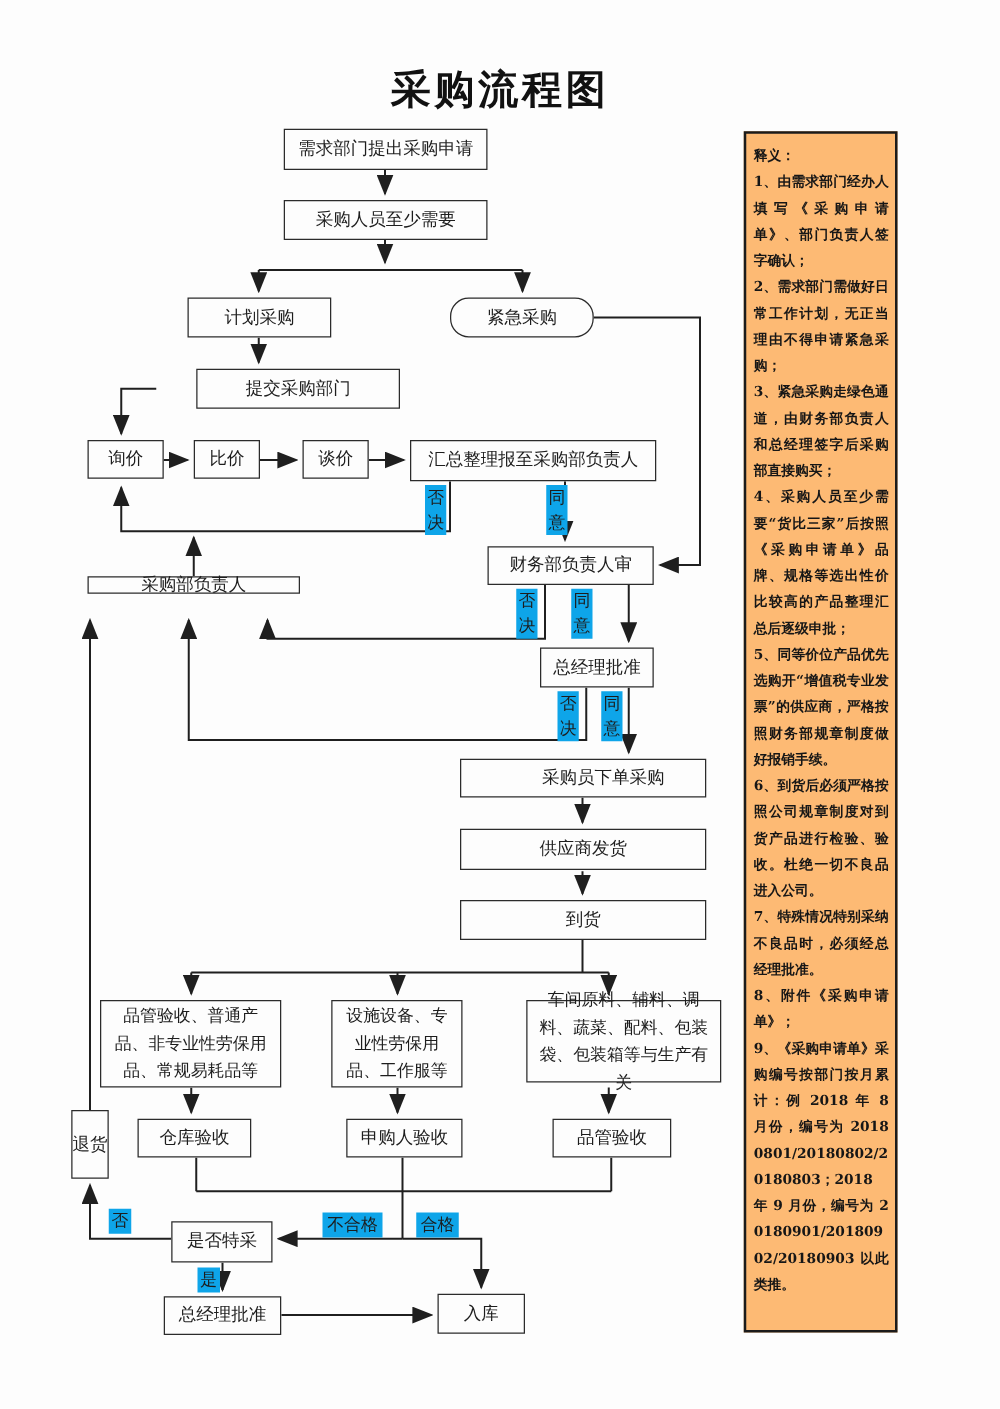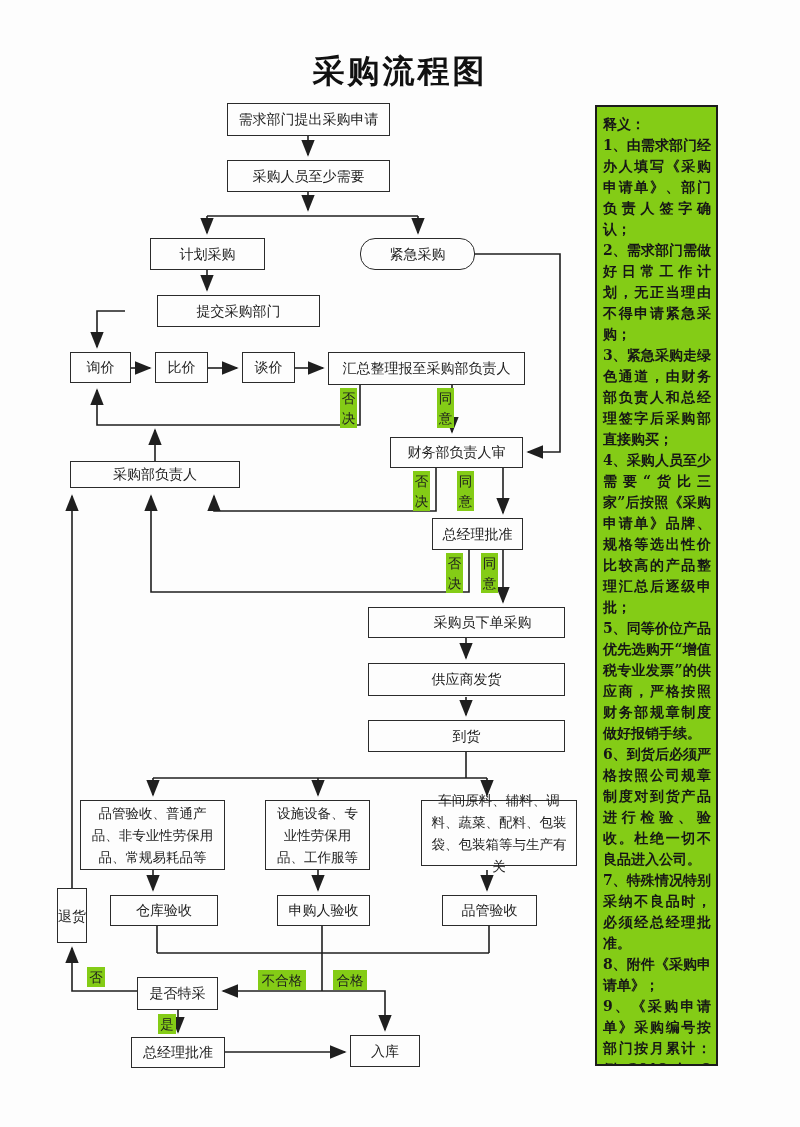--- a/index.html
+++ b/index.html
@@ -15,28 +15,28 @@
     font-size:32px; font-weight:bold; color:#111; letter-spacing:3px;
   }
   .node {
     position:absolute; border:1.6px solid #2b2b2b; background:#fdfdfd;
     display:flex; align-items:center; justify-content:center; text-align:center;
     font-size:14px; color:#1d1d1d; line-height:21px; padding:1px 4px;
   }
   .node.cat { font-size:13.5px; line-height:22px; padding:3px 6px; }
   .node.vert { word-break:break-all; line-height:22px; padding:2px 0; font-size:14px; }
   .elabel {
-    position:absolute; background:#84cc16; color:#1d1d1d; font-size:13.5px;
+    position:absolute; background:#0ea5e9; color:#1d1d1d; font-size:13.5px;
     text-align:center; line-height:20px; z-index:3;
   }
   .elabel.vert { width:17px; word-break:break-all; }
   .legend {
     position:absolute; left:595px; top:105px; width:123px; height:961px;
-    border:2.5px solid #1b1b1b; background:#84cc16; padding:7px 5px 4px 6px;
-    font-size:14px; font-weight:bold; color:#161616; line-height:21px;
+    border:2.5px solid #1b1b1b; background:#fdba74; padding:7px 5px 4px 6px;
+    font-size:11px; font-weight:bold; color:#161616; line-height:21px;
     text-align:justify; word-break:break-all; overflow:hidden;
   }
   .legend p { margin:0; }
 </style>
 </head>
 <body>
 
 <div id="canvas">
 
   <div class="title">采购流程图</div>
@@ -113,30 +113,30 @@
 
   <div class="node" style="left:227px;top:103px;width:163px;height:33px;">需求部门提出采购申请</div>
   <div class="node" style="left:227px;top:160px;width:163px;height:32px;">采购人员至少需要</div>
   <div class="node" style="left:150px;top:238px;width:115px;height:32px;">计划采购</div>
   <div class="node" style="left:360px;top:238px;width:115px;height:32px;border-radius:15px;">紧急采购</div>
   <div class="node" style="left:125px;top:295px;width:163px;height:32px;margin-left:32px;">提交采购部门</div>
   <div class="node" style="left:70px;top:352px;width:61px;height:31px;">询价</div>
   <div class="node" style="left:155px;top:352px;width:53px;height:31px;">比价</div>
   <div class="node" style="left:242px;top:352px;width:53px;height:31px;">谈价</div>
   <div class="node" style="left:328px;top:352px;width:197px;height:33px;">汇总整理报至采购部负责人</div>
-  <div class="node" style="left:70px;top:461px;width:170px;height:27px;">采购部负责人</div>
+  <div class="node" style="left:70px;top:461px;width:170px;height:14px;">采购部负责人</div>
   <div class="node" style="left:390px;top:437px;width:133px;height:31px;">财务部负责人审</div>
   <div class="node" style="left:432px;top:518px;width:91px;height:32px;">总经理批准</div>
   <div class="node" style="left:368px;top:607px;width:197px;height:31px;padding-left:36px;">采购员下单采购</div>
   <div class="node" style="left:368px;top:663px;width:197px;height:33px;">供应商发货</div>
   <div class="node" style="left:368px;top:720px;width:197px;height:32px;">到货</div>
   <div class="node cat" style="left:80px;top:800px;width:145px;height:70px;">品管验收、普通产品、非专业性劳保用品、常规易耗品等</div>
   <div class="node cat" style="left:265px;top:800px;width:105px;height:70px;">设施设备、专业性劳保用品、工作服等</div>
   <div class="node cat" style="left:421px;top:800px;width:156px;height:66px;">车间原料、辅料、调料、蔬菜、配料、包装袋、包装箱等与生产有关</div>
-  <div class="node" style="left:110px;top:895px;width:108px;height:31px;">仓库验收</div>
+  <div class="node" style="left:110px;top:895px;width:91px;height:31px;">仓库验收</div>
   <div class="node" style="left:277px;top:895px;width:93px;height:31px;">申购人验收</div>
   <div class="node" style="left:442px;top:895px;width:95px;height:31px;">品管验收</div>
   <div class="node vert" style="left:57px;top:888px;width:30px;height:55px;">退货</div>
   <div class="node" style="left:137px;top:977px;width:81px;height:33px;">是否特采</div>
   <div class="node" style="left:131px;top:1037px;width:94px;height:31px;">总经理批准</div>
   <div class="node" style="left:350px;top:1035px;width:70px;height:32px;">入库</div>
 
   <div class="elabel vert" style="left:340px;top:388px;">否决</div>
   <div class="elabel vert" style="left:437px;top:388px;">同意</div>
   <div class="elabel vert" style="left:413px;top:471px;">否决</div>

